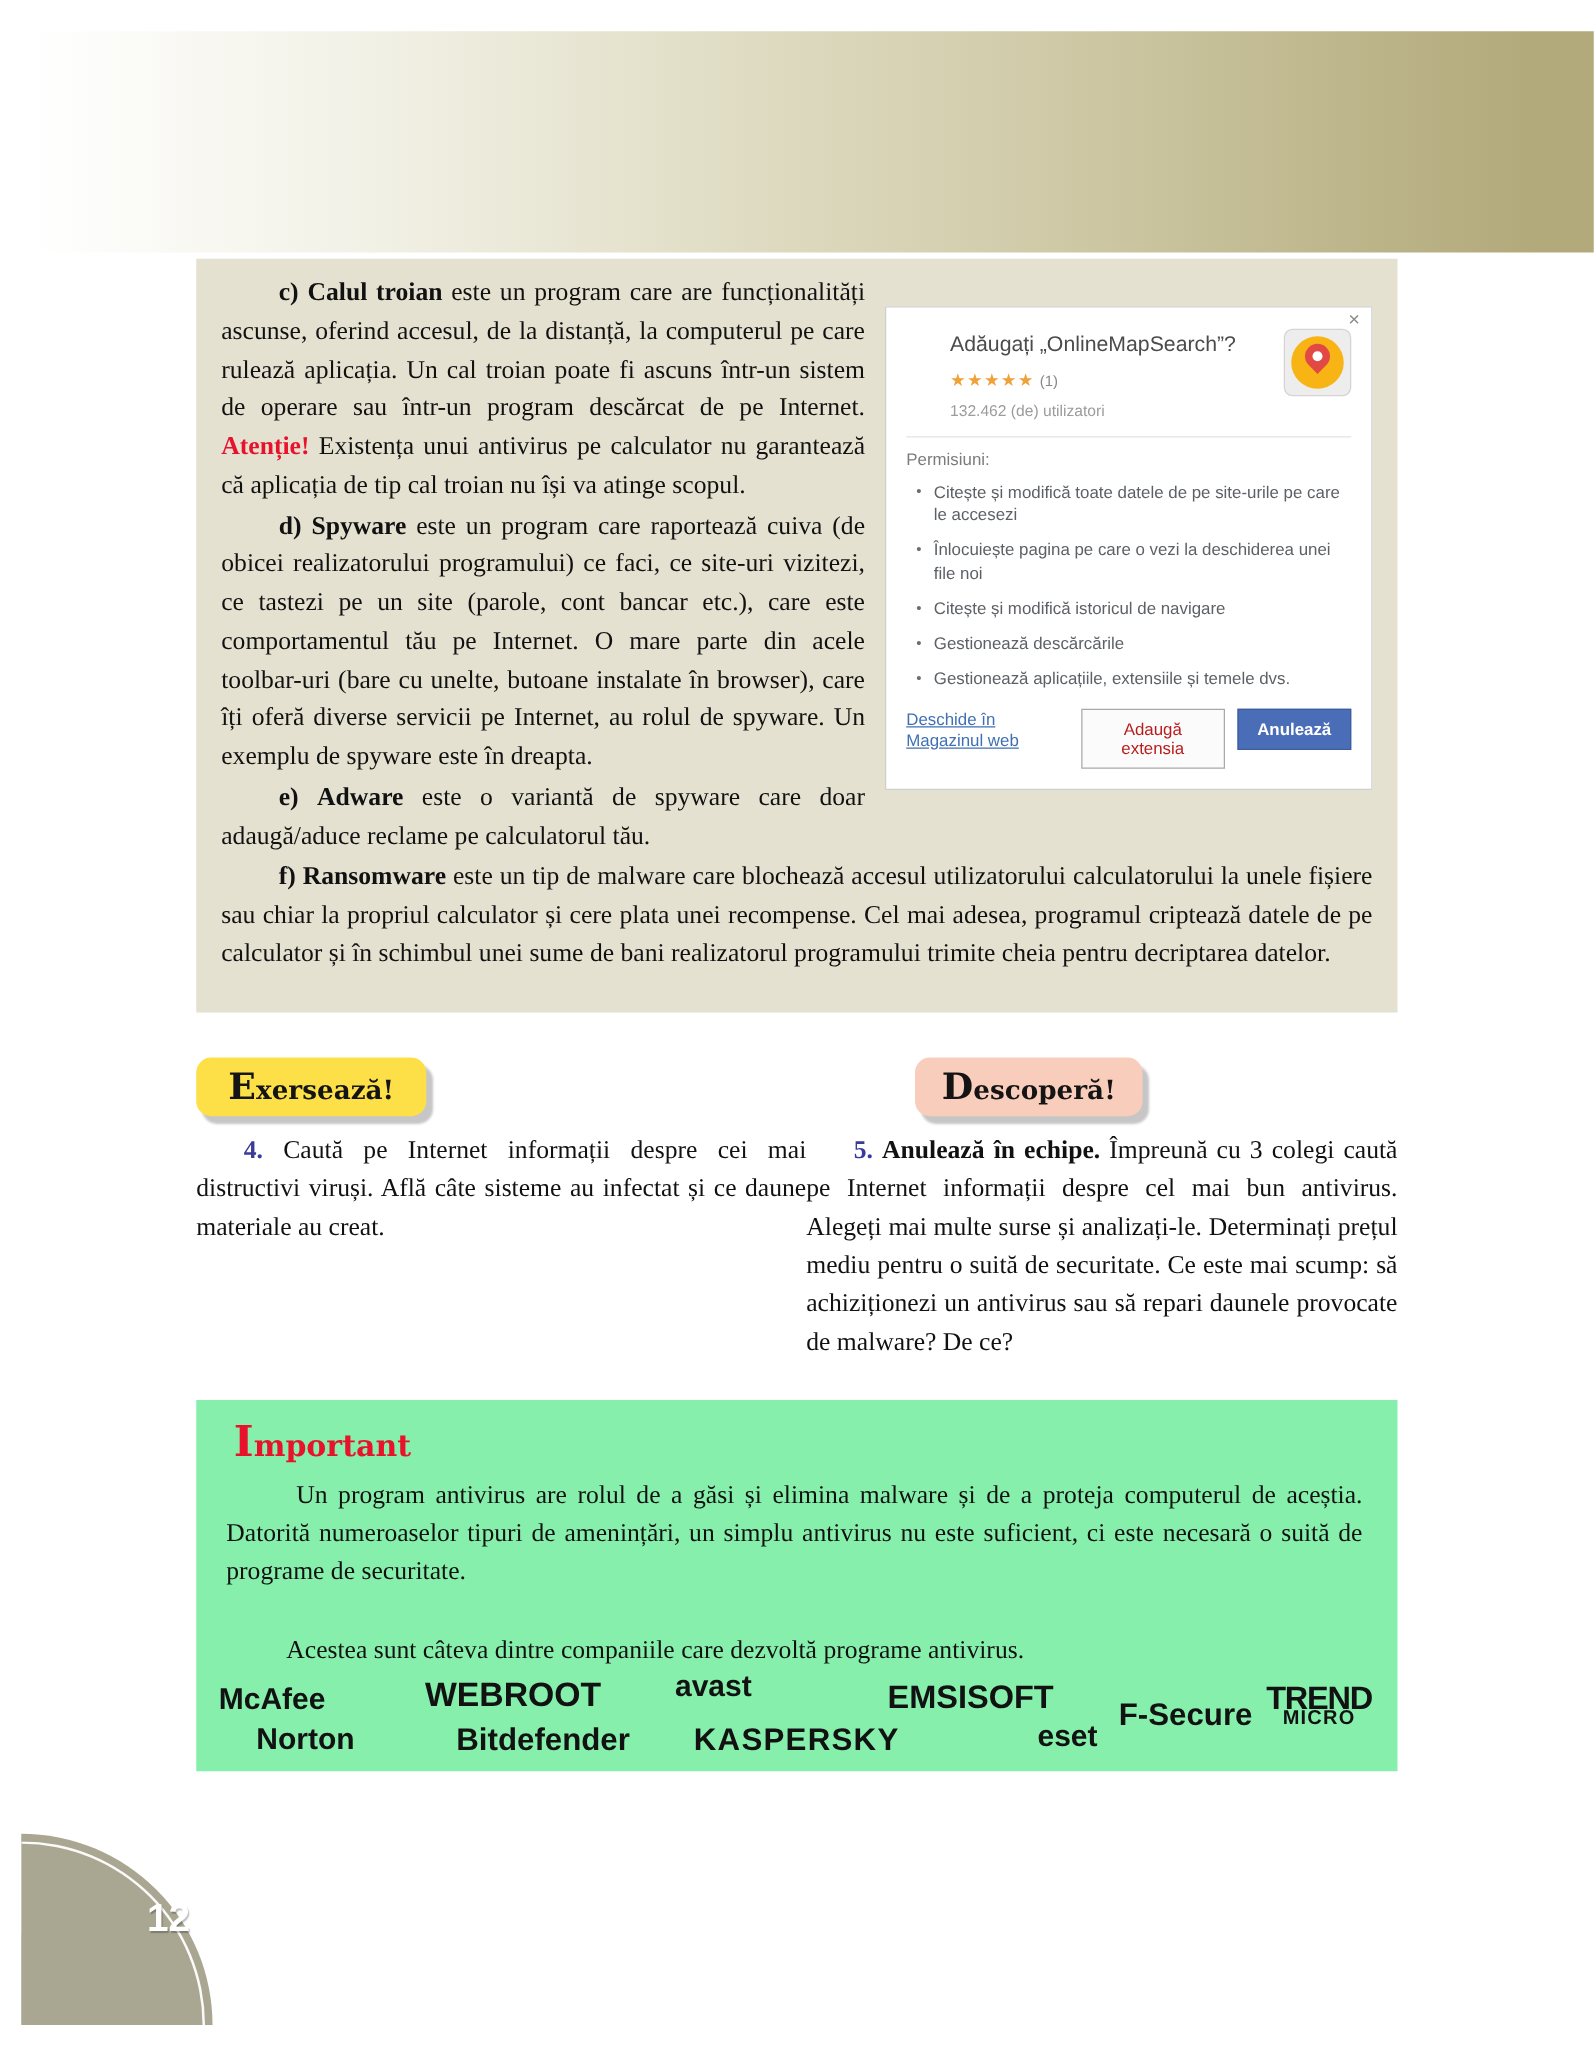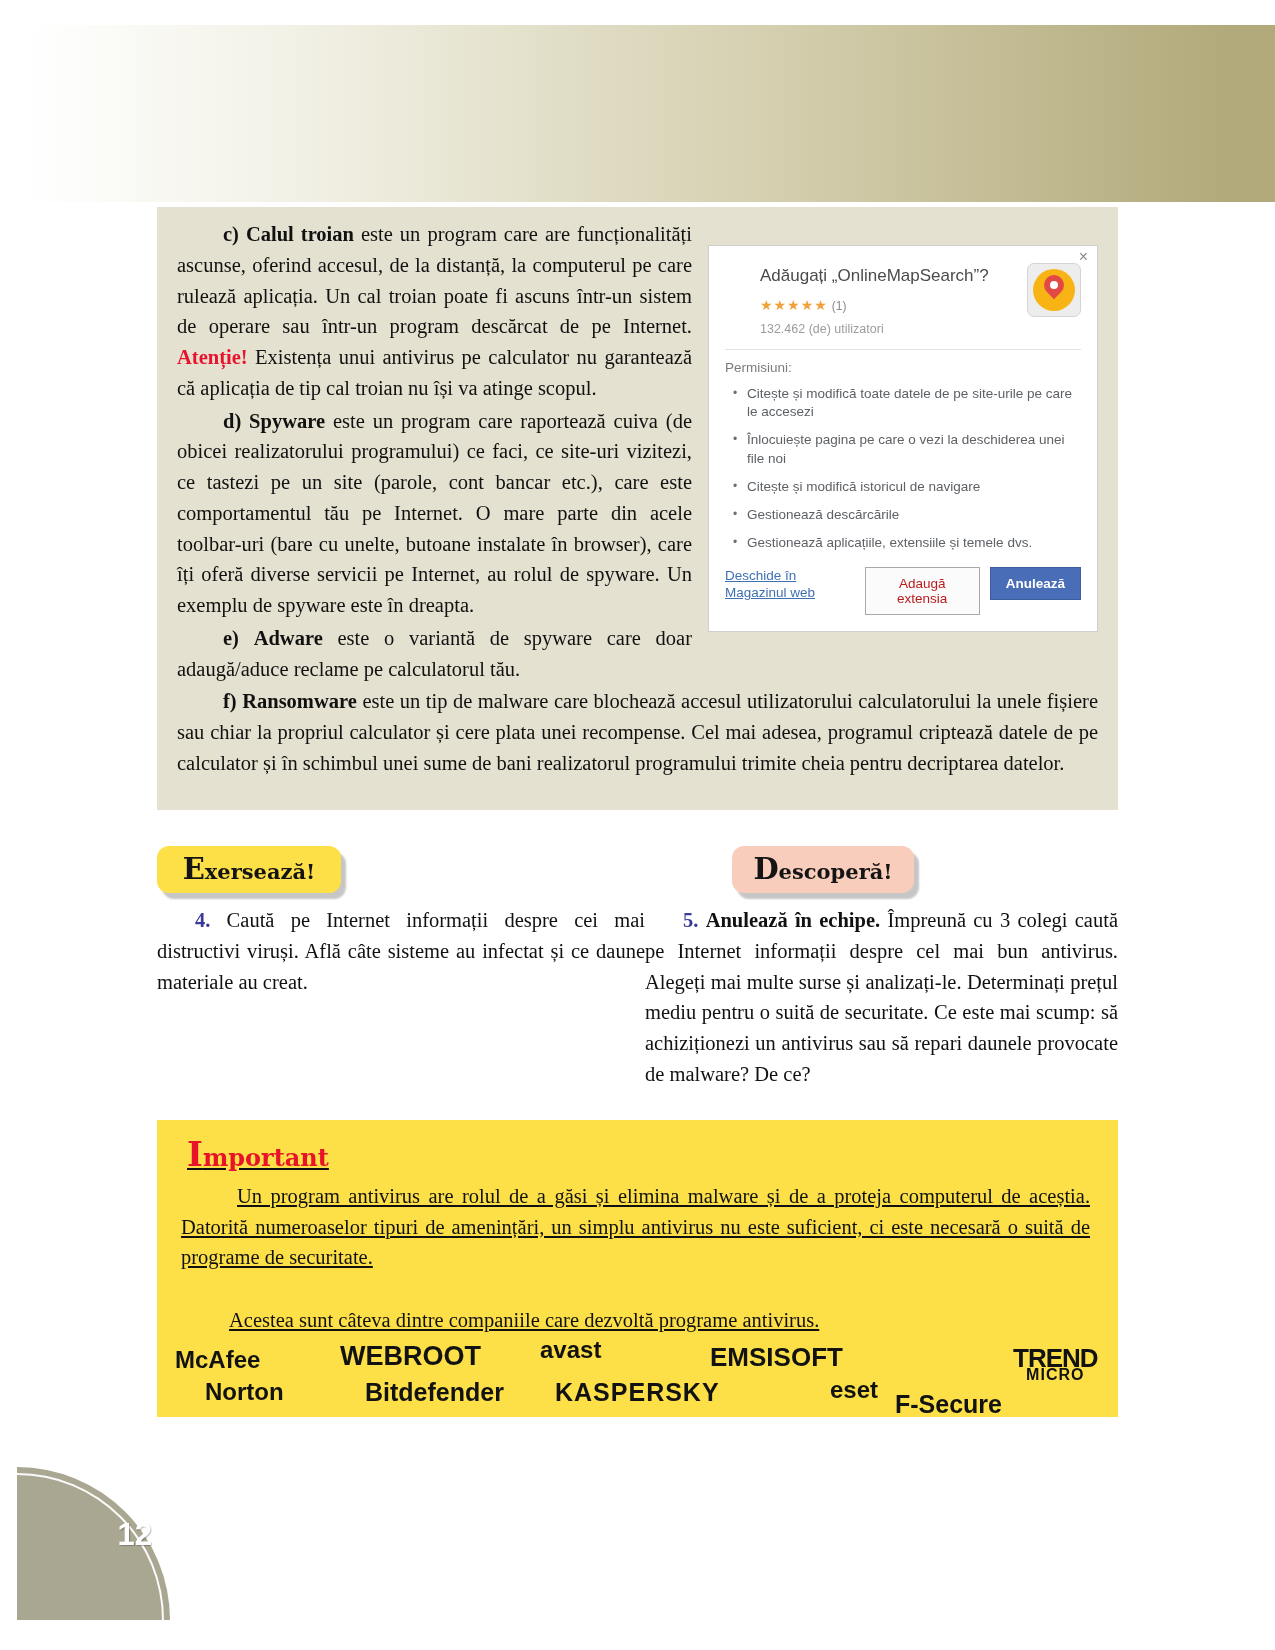--- a/index.html
+++ b/index.html
@@ -95,41 +95,41 @@
     position:absolute; top:905px; font-size:20.5px; line-height:1.5; text-align:justify;
   }
   .ex4 { left:157px; width:488px; }
   .ex5 { left:645px; width:473px; }
   .exercise p { text-indent:38px; }
   .exnum { color:#3a3a99; font-weight:bold; }
 
   
   .important-block {
     position:absolute; left:157px; top:1120px; width:961px; height:297px;
-    background:#fde047; padding:10px 28px 0 24px;
-    font-size:20.5px; line-height:1.5; text-align:justify;text-decoration:underline;
+    background:#86efac; padding:10px 28px 0 24px;
+    font-size:20.5px; line-height:1.5; text-align:justify;
   }
   .important-heading {
     display:block; font-family:"DejaVu Serif", serif; font-weight:bold;
     color:#e8132b; font-size:24px; line-height:1.2; margin:4px 0 6px 6px;
   }
   .important-heading::first-letter { font-size:34px; }
   .important-text { text-indent:56px; }
   .companies-intro { margin-top:32px; text-indent:48px; text-align:left; }
 
   .companies { position:absolute; left:0; top:215px; width:100%; height:82px; }
   .comp {
     position:absolute; font-family:"Liberation Sans", sans-serif; font-weight:bold;
     color:#121212; white-space:nowrap; line-height:1;
   }
   .c-0 { left:18px;  top:13px; font-size:24px; }                       
   .c-1 { left:183px; top:8px;  font-size:27px; }                       
   .c-2 { left:383px; top:3px;  font-size:24px; }                       
   .c-3 { left:553px; top:9px;  font-size:26px; }                       
-  .c-4 { left:738px; top:25px; font-size:25px;margin-top:32px; }                       
+  .c-4 { left:738px; top:25px; font-size:25px; }                       
   .c-5 { left:48px;  top:45px; font-size:24px; }                       
   .c-6 { left:208px; top:45px; font-size:25px; }                       
   .c-7 { left:398px; top:45px; font-size:25px; letter-spacing:1px; }   
   .c-8 { left:673px; top:43px; font-size:24px; }                       
   .c-tm { left:856px; top:10px; text-align:center; }
   .c-tm .tm1 { display:block; font-size:26px; letter-spacing:-1px; }
   .c-tm .tm2 { display:block; font-size:16px; margin-top:-4px; letter-spacing:1px; }
 
   
   .corner {

